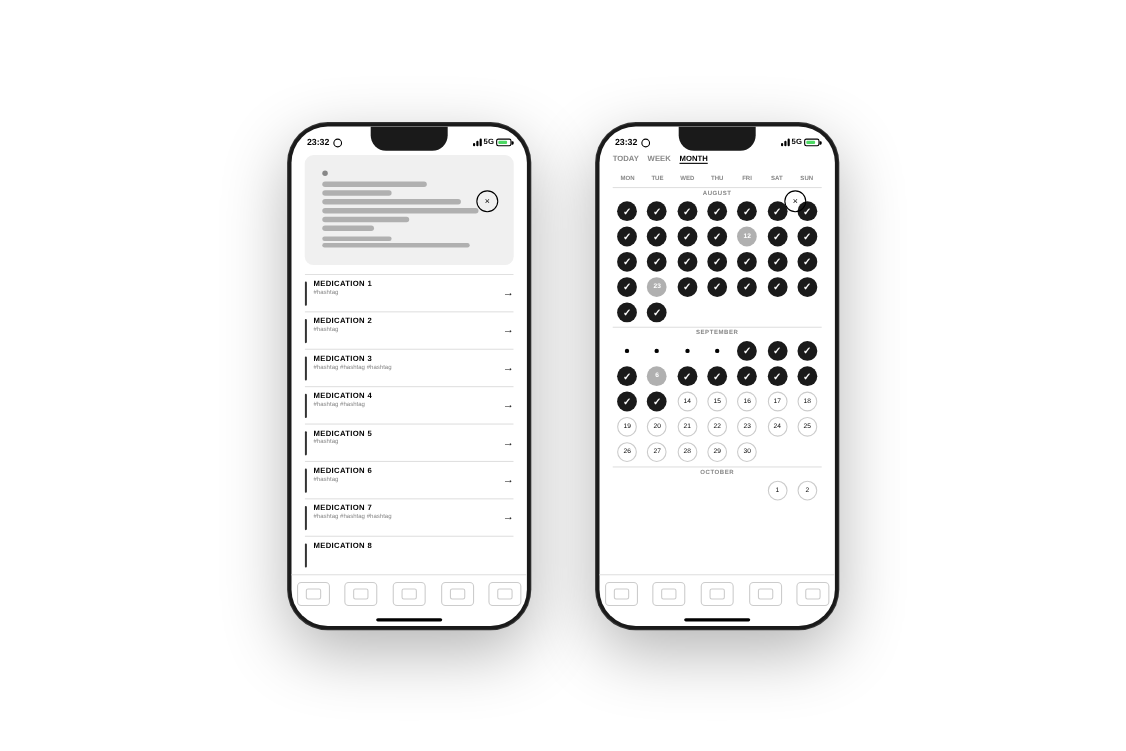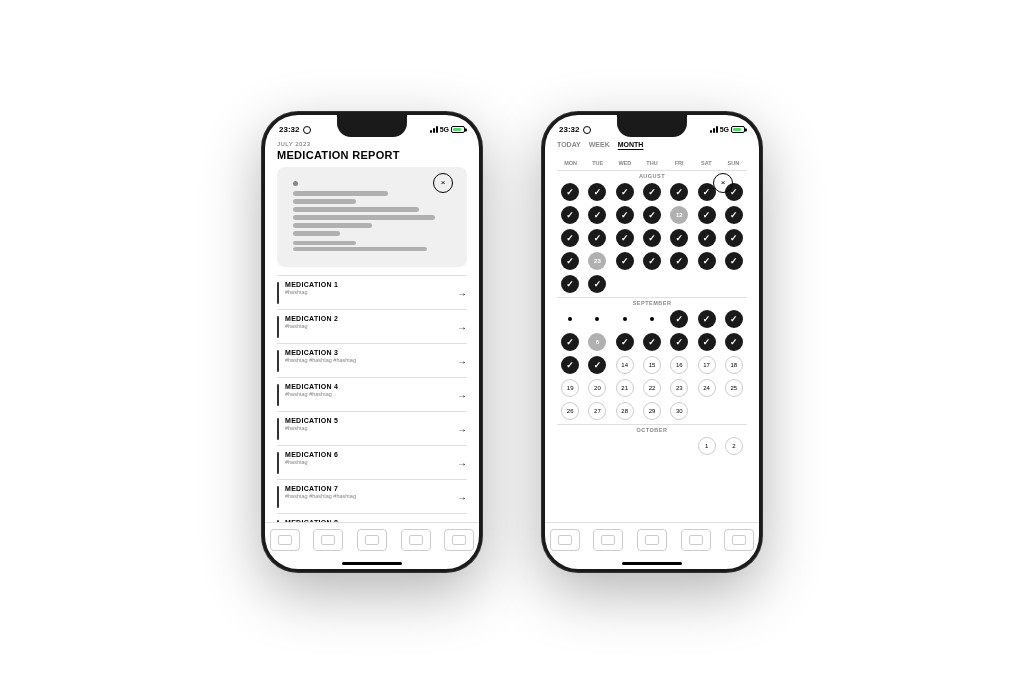--- a/index.html
+++ b/index.html
@@ -400,24 +400,20 @@
           </div>
           <span style="font-size:7px;font-weight:700;">5G</span>
           <div class="battery">
             <div class="battery-fill"></div>
           </div>
         </div>
       </div>
 
       <div class="screen-content">
         <div style="position:relative;">
-          <div class="report-header">
-            <div class="report-month">JULY 2023</div>
-            <div class="report-title">MEDICATION REPORT</div>
-          </div>
           <div class="close-btn">×</div>
         </div>
 
         <div class="chart-box">
           <div style="display:flex;flex-direction:column;gap:3px;padding:4px 6px;">
             <div class="chart-dot"></div>
             <div class="chart-bar" style="width:60%"></div>
             <div class="chart-bar" style="width:40%"></div>
             <div class="chart-bar" style="width:80%"></div>
             <div class="chart-bar" style="width:90%"></div>

